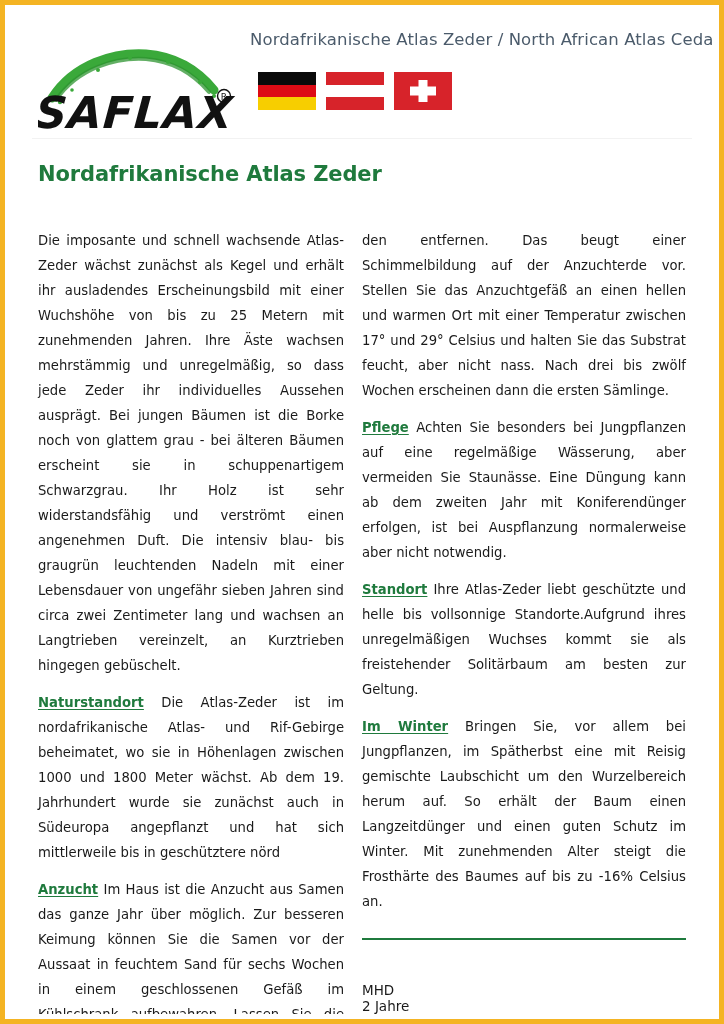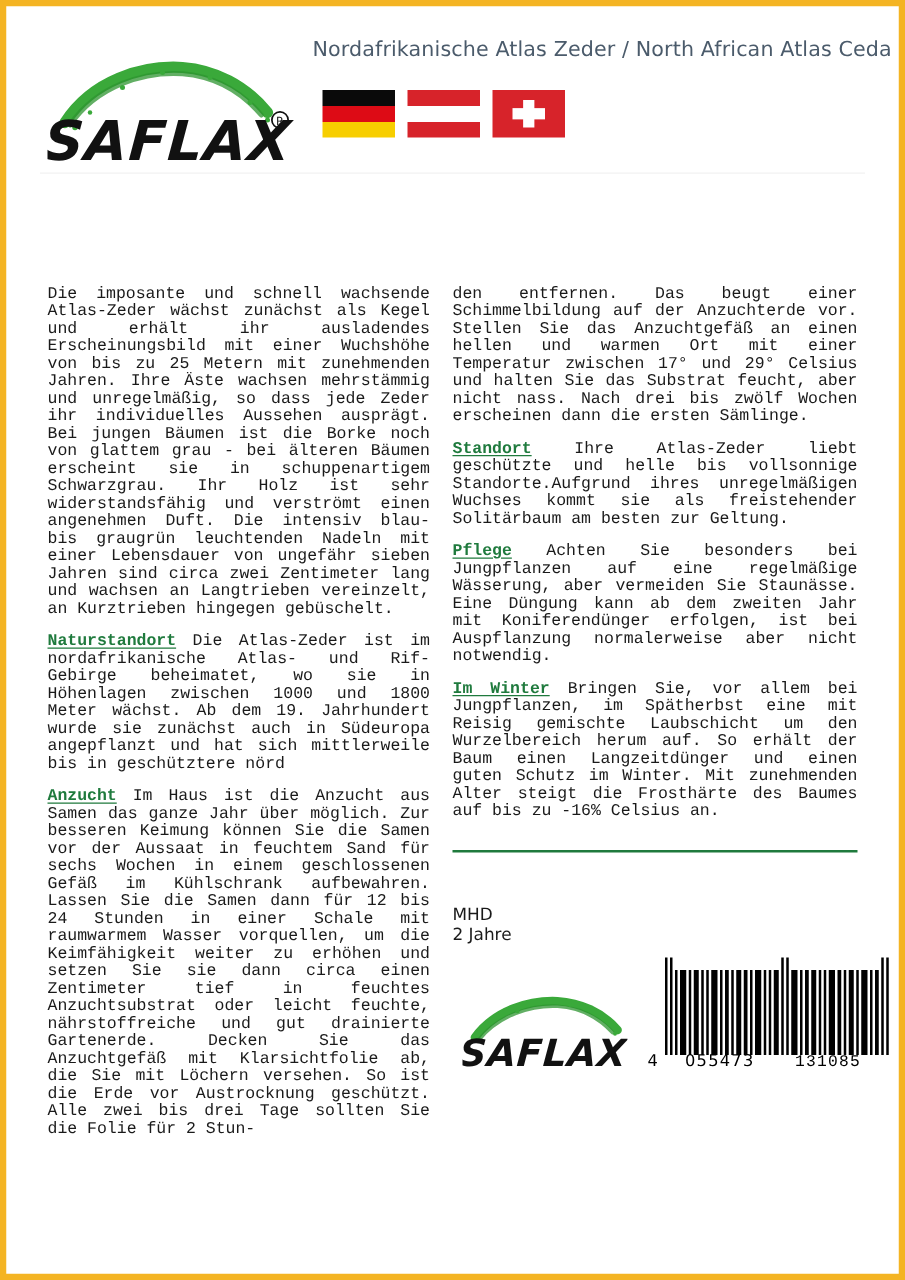--- a/index.html
+++ b/index.html
@@ -139,27 +139,26 @@
     gap: 18px;
     margin: 0 28px;
   }
   .col {
     width: 324px;
     position: relative;
   }
 
   p.para {
     font-size: 13.2px;
-    line-height: 14px;
+    line-height: 25px;
     color: #1a1a1a;
     text-align: justify;
     text-justify: inter-word;
     margin: 0 0 12px 0;
     hyphens: manual;
-    font-family: Liberation Mono, monospace;
   }
   p.para:last-child { margin-bottom: 0; }
 
   .kw {
     font-weight: bold;
     color: #1f7a3d;
     text-decoration: underline;
     text-underline-offset: 2px;
   }
 
@@ -253,20 +252,21 @@
       <div class="flags">
         <span class="flag flag-de"></span>
         <span class="flag flag-at"></span>
         <span class="flag flag-ch"></span>
       </div>
 
       <div class="header-rule"></div>
     </div>
 
     <div class="titles">
+      <div class="plant-name-de">Nordafrikanische Atlas Zeder</div>
     </div>
 
     <div class="columns">
 
       <div class="col">
 
         <p class="para">
           <span>Die imposante und schnell wachsende Atlas-Zeder wächst zunächst als Kegel und erhält ihr ausladendes Erscheinungsbild mit einer Wuchshöhe von bis zu 25 Metern mit zunehmenden Jahren. Ihre Äste wachsen mehrstämmig und unregelmäßig, so dass jede Zeder ihr individuelles Aussehen ausprägt. Bei jungen Bäumen ist die Borke noch von glattem grau - bei älteren Bäumen erscheint sie in schuppenartigem Schwarzgrau. Ihr Holz ist sehr widerstandsfähig und verströmt einen angenehmen Duft. Die intensiv blau- bis graugrün leuchtenden Nadeln mit einer Lebensdauer von ungefähr sieben Jahren sind circa zwei Zentimeter lang und wachsen an Langtrieben vereinzelt, an Kurztrieben hingegen gebüschelt.</span>
         </p>
 
@@ -279,25 +279,25 @@
         </p>
       </div>
 
       <div class="col">
 
         <p class="para">
           <span>den entfernen. Das beugt einer Schimmelbildung auf der Anzuchterde vor. Stellen Sie das Anzuchtgefäß an einen hellen und warmen Ort mit einer Temperatur zwischen 17° und 29° Celsius und halten Sie das Substrat feucht, aber nicht nass. Nach drei bis zwölf Wochen erscheinen dann die ersten Sämlinge.</span>
         </p>
 
         <p class="para">
+          <span class="kw">Pflege</span><span> Achten Sie besonders bei Jungpflanzen auf eine regelmäßige Wässerung, aber vermeiden Sie Staunässe. Eine Düngung kann ab dem zweiten Jahr mit Koniferendünger erfolgen, ist bei Auspflanzung normalerweise aber nicht notwendig.</span>
+        </p>
+
+        <p class="para">
           <span class="kw">Standort</span><span> Ihre Atlas-Zeder liebt geschützte und helle bis vollsonnige Standorte.Aufgrund ihres unregelmäßigen Wuchses kommt sie als freistehender Solitärbaum am besten zur Geltung.</span>
-        </p>
-
-        <p class="para">
-          <span class="kw">Pflege</span><span> Achten Sie besonders bei Jungpflanzen auf eine regelmäßige Wässerung, aber vermeiden Sie Staunässe. Eine Düngung kann ab dem zweiten Jahr mit Koniferendünger erfolgen, ist bei Auspflanzung normalerweise aber nicht notwendig.</span>
         </p>
 
         <p class="para">
           <span class="kw">Im Winter</span><span> Bringen Sie, vor allem bei Jungpflanzen, im Spätherbst eine mit Reisig gemischte Laubschicht um den Wurzelbereich herum auf. So erhält der Baum einen Langzeitdünger und einen guten Schutz im Winter. Mit zunehmenden Alter steigt die Frosthärte des Baumes auf bis zu -16% Celsius an.</span>
         </p>
 
         <div class="green-rule"></div>
 
         <div class="meta">
           <div class="meta-row">

